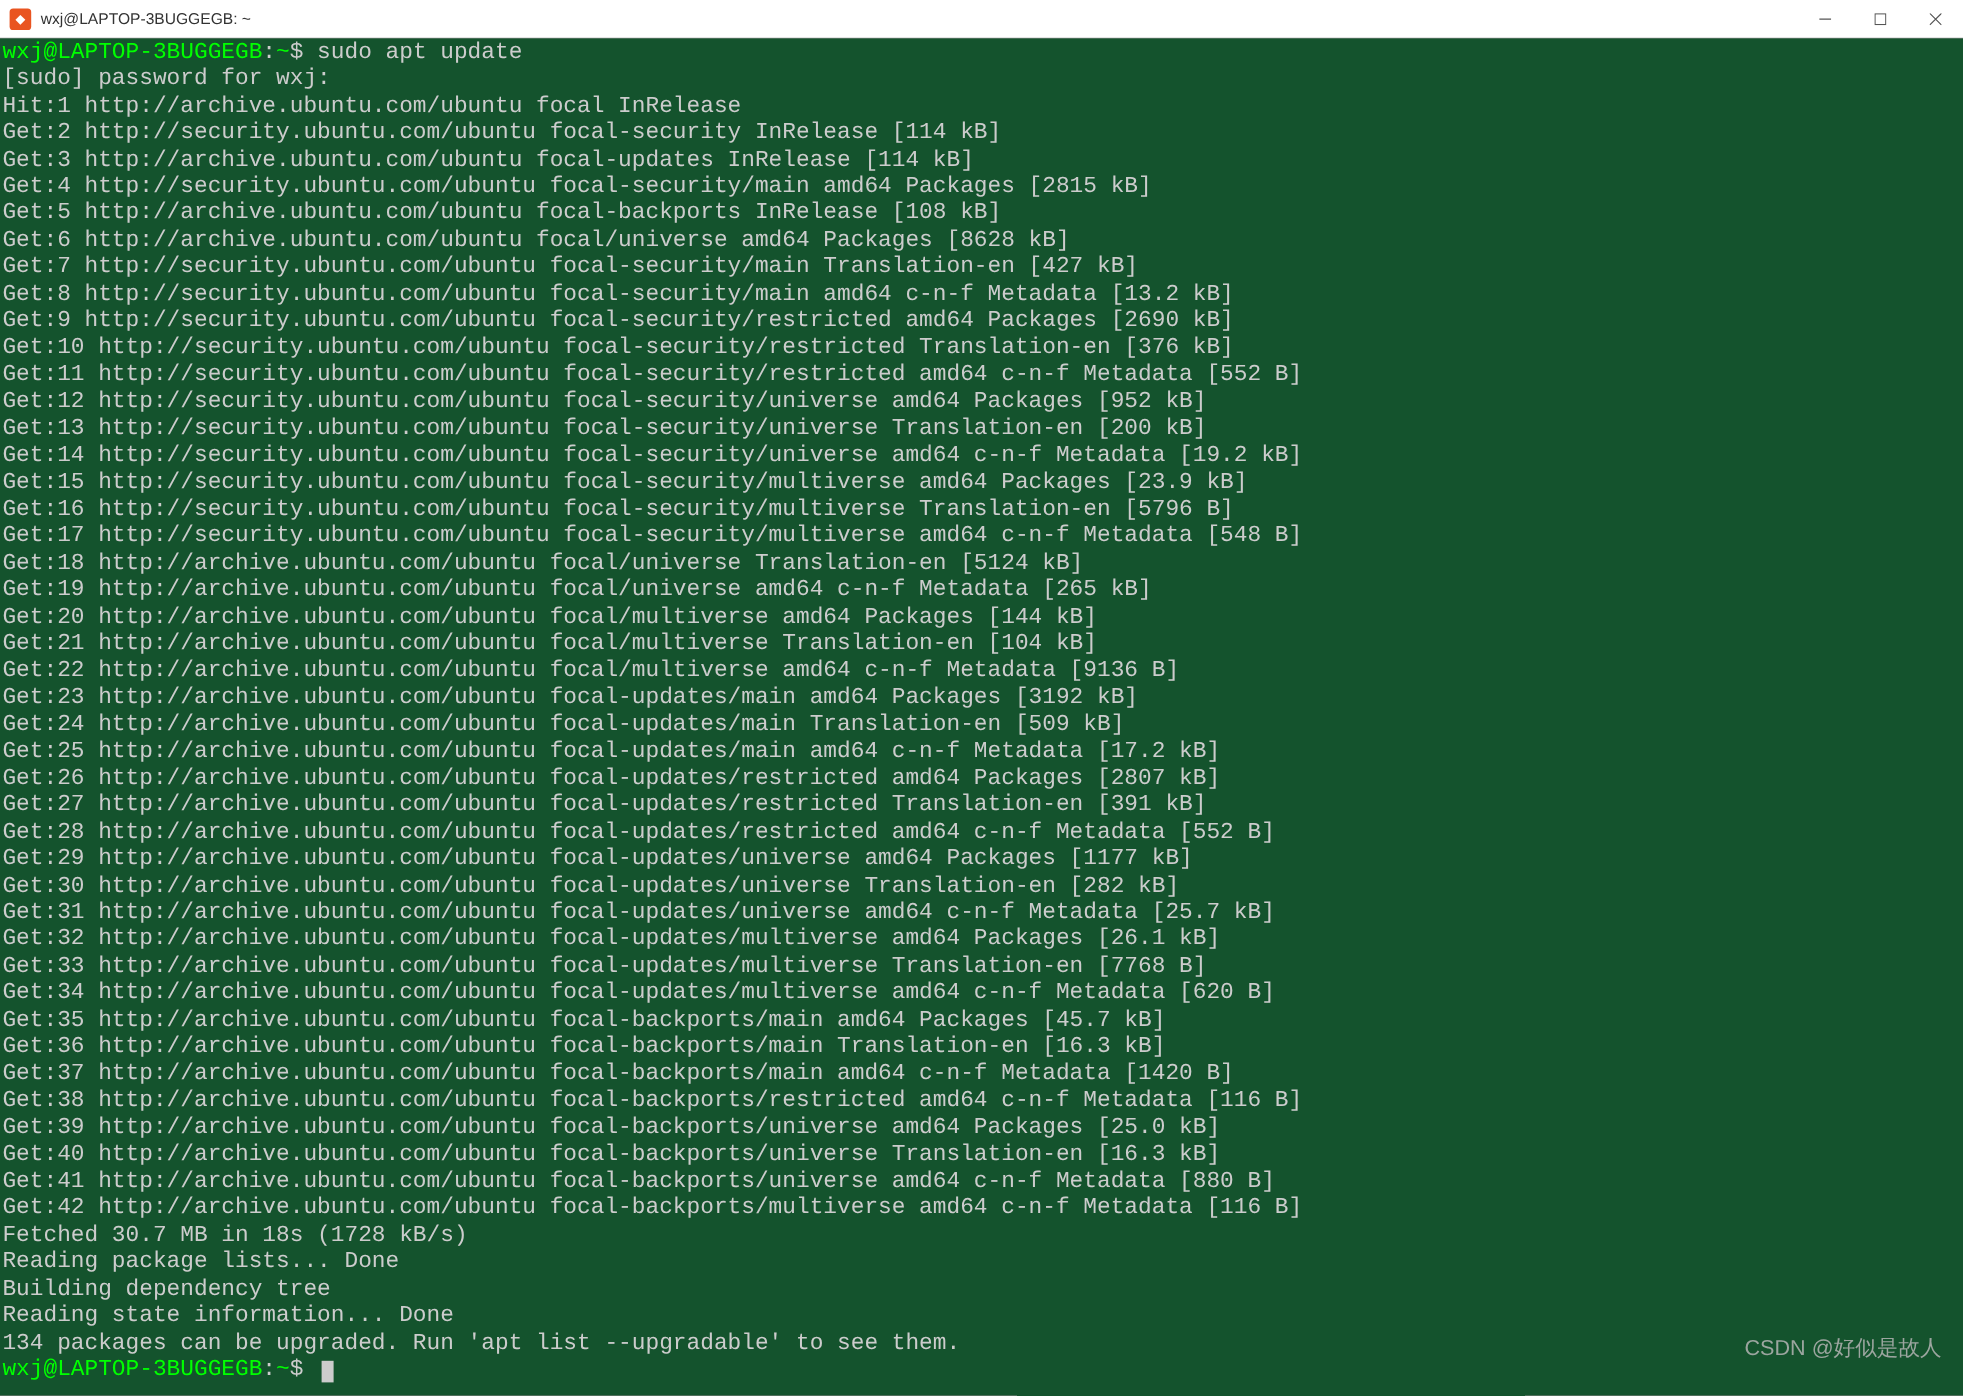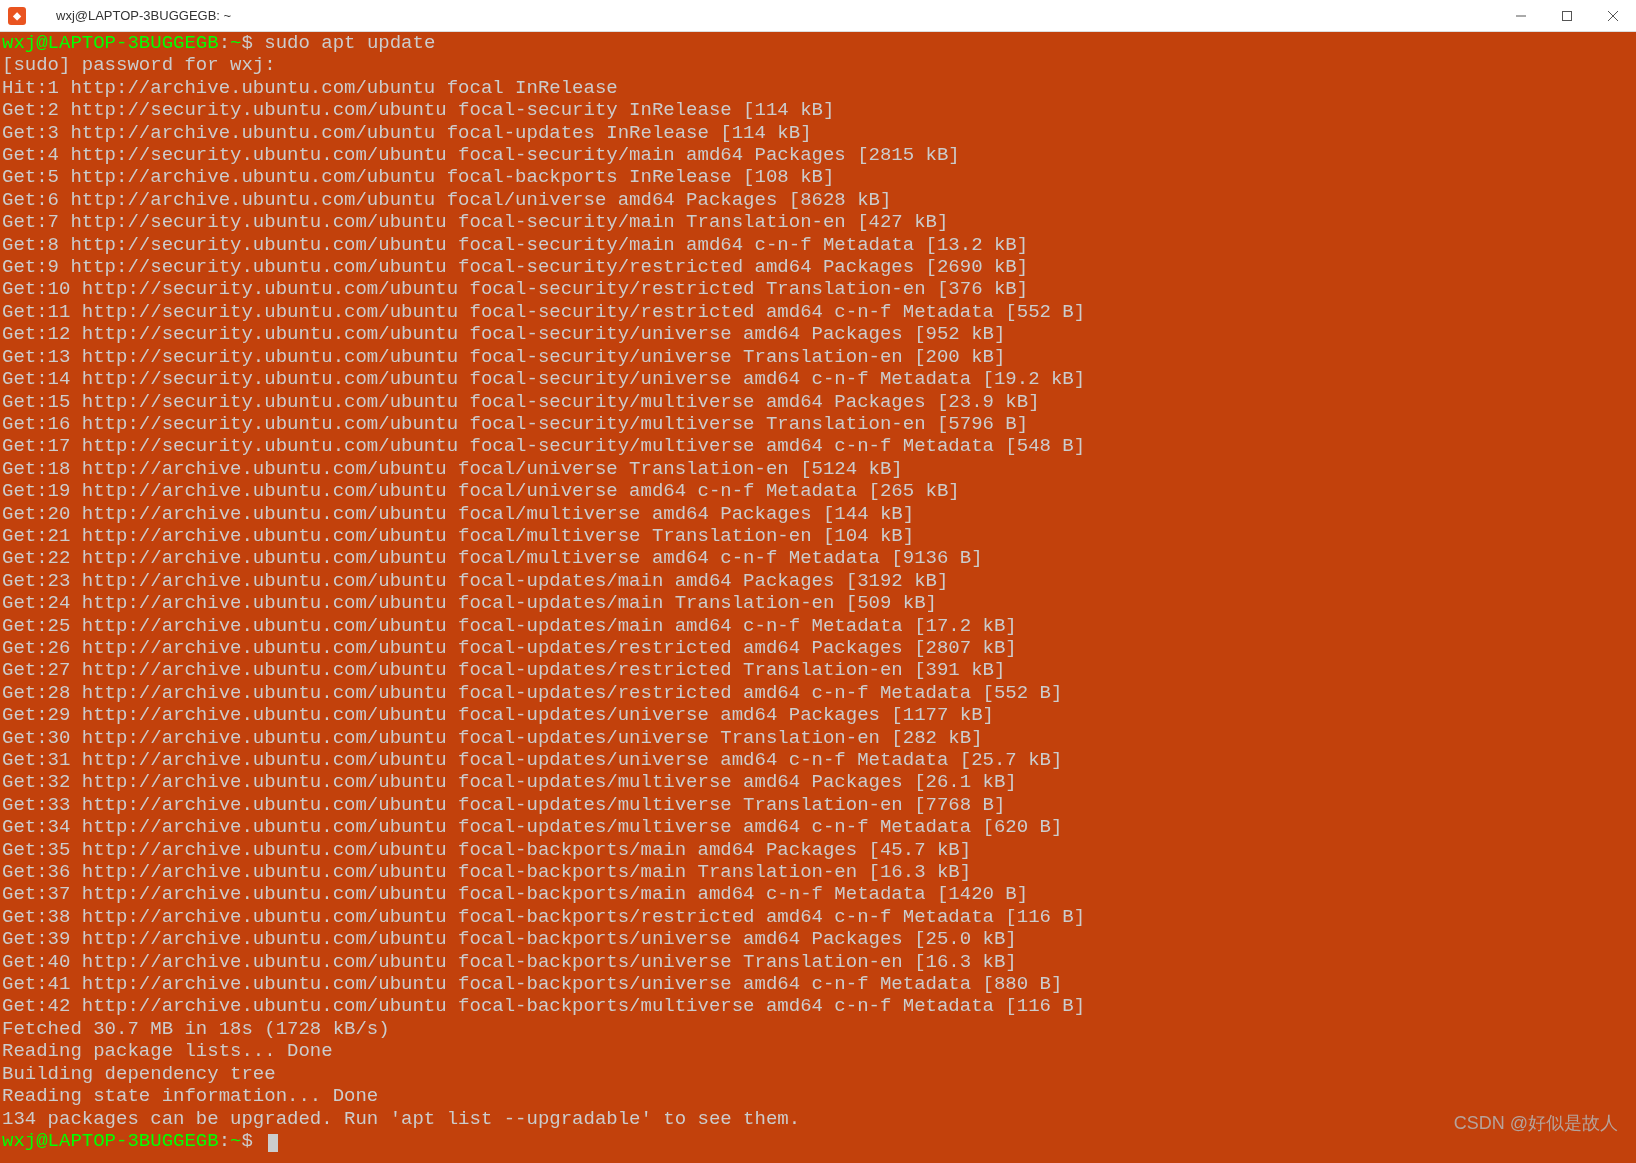--- a/index.html
+++ b/index.html
@@ -32,37 +32,36 @@
       background: #e95420;
       border-radius: 3px;
       margin-right: 8px;
       display:flex;align-items:center;justify-content:center;
       color:#fff;font-size:10px;font-weight:bold;
     }
     .titlebar .title {
       font-size: 13px;
       color: #333;
       flex: 1;
-      margin-left: 22px;
     }
     .titlebar .controls {
       display: flex;
     }
     .titlebar .ctrl {
       width: 46px;
       height: 32px;
       display: flex;
       align-items: center;
       justify-content: center;
       cursor: pointer;
       color:#555;
     }
     .terminal {
       flex: 1;
-      background: #c2410c;
+      background: #14532d;
       color: #ccc;
       font-family: "NSimSun","SimSun","Consolas","Courier New",monospace;
       font-size: 19px;
       line-height: 22.4px;
       padding: 0 2px;
       white-space: pre;
       overflow: hidden;
       letter-spacing: 0px;
     }
     .prompt-user { color: #00ff00; }

